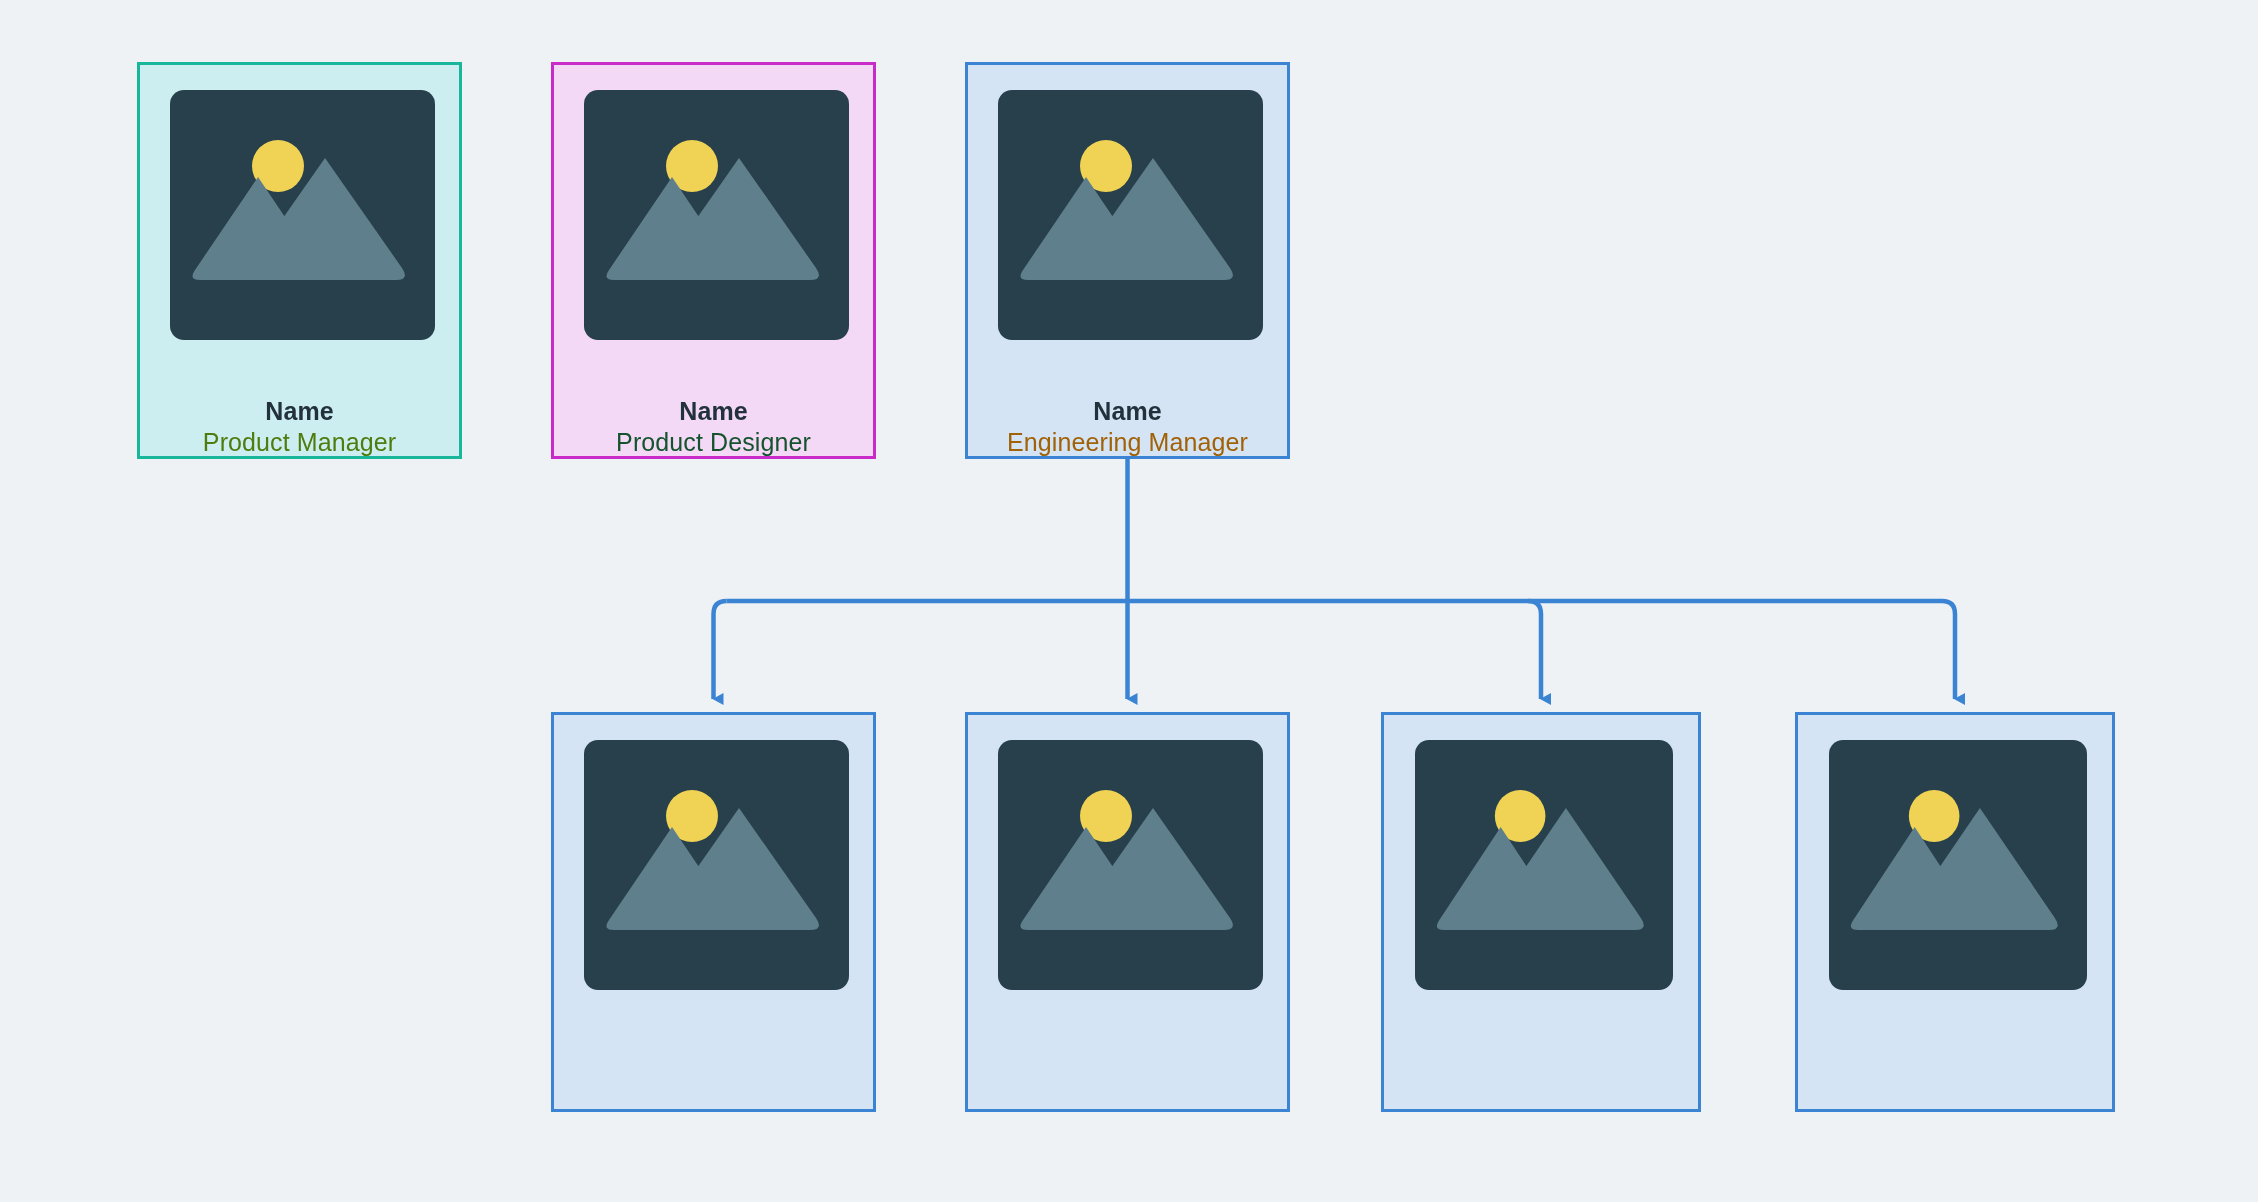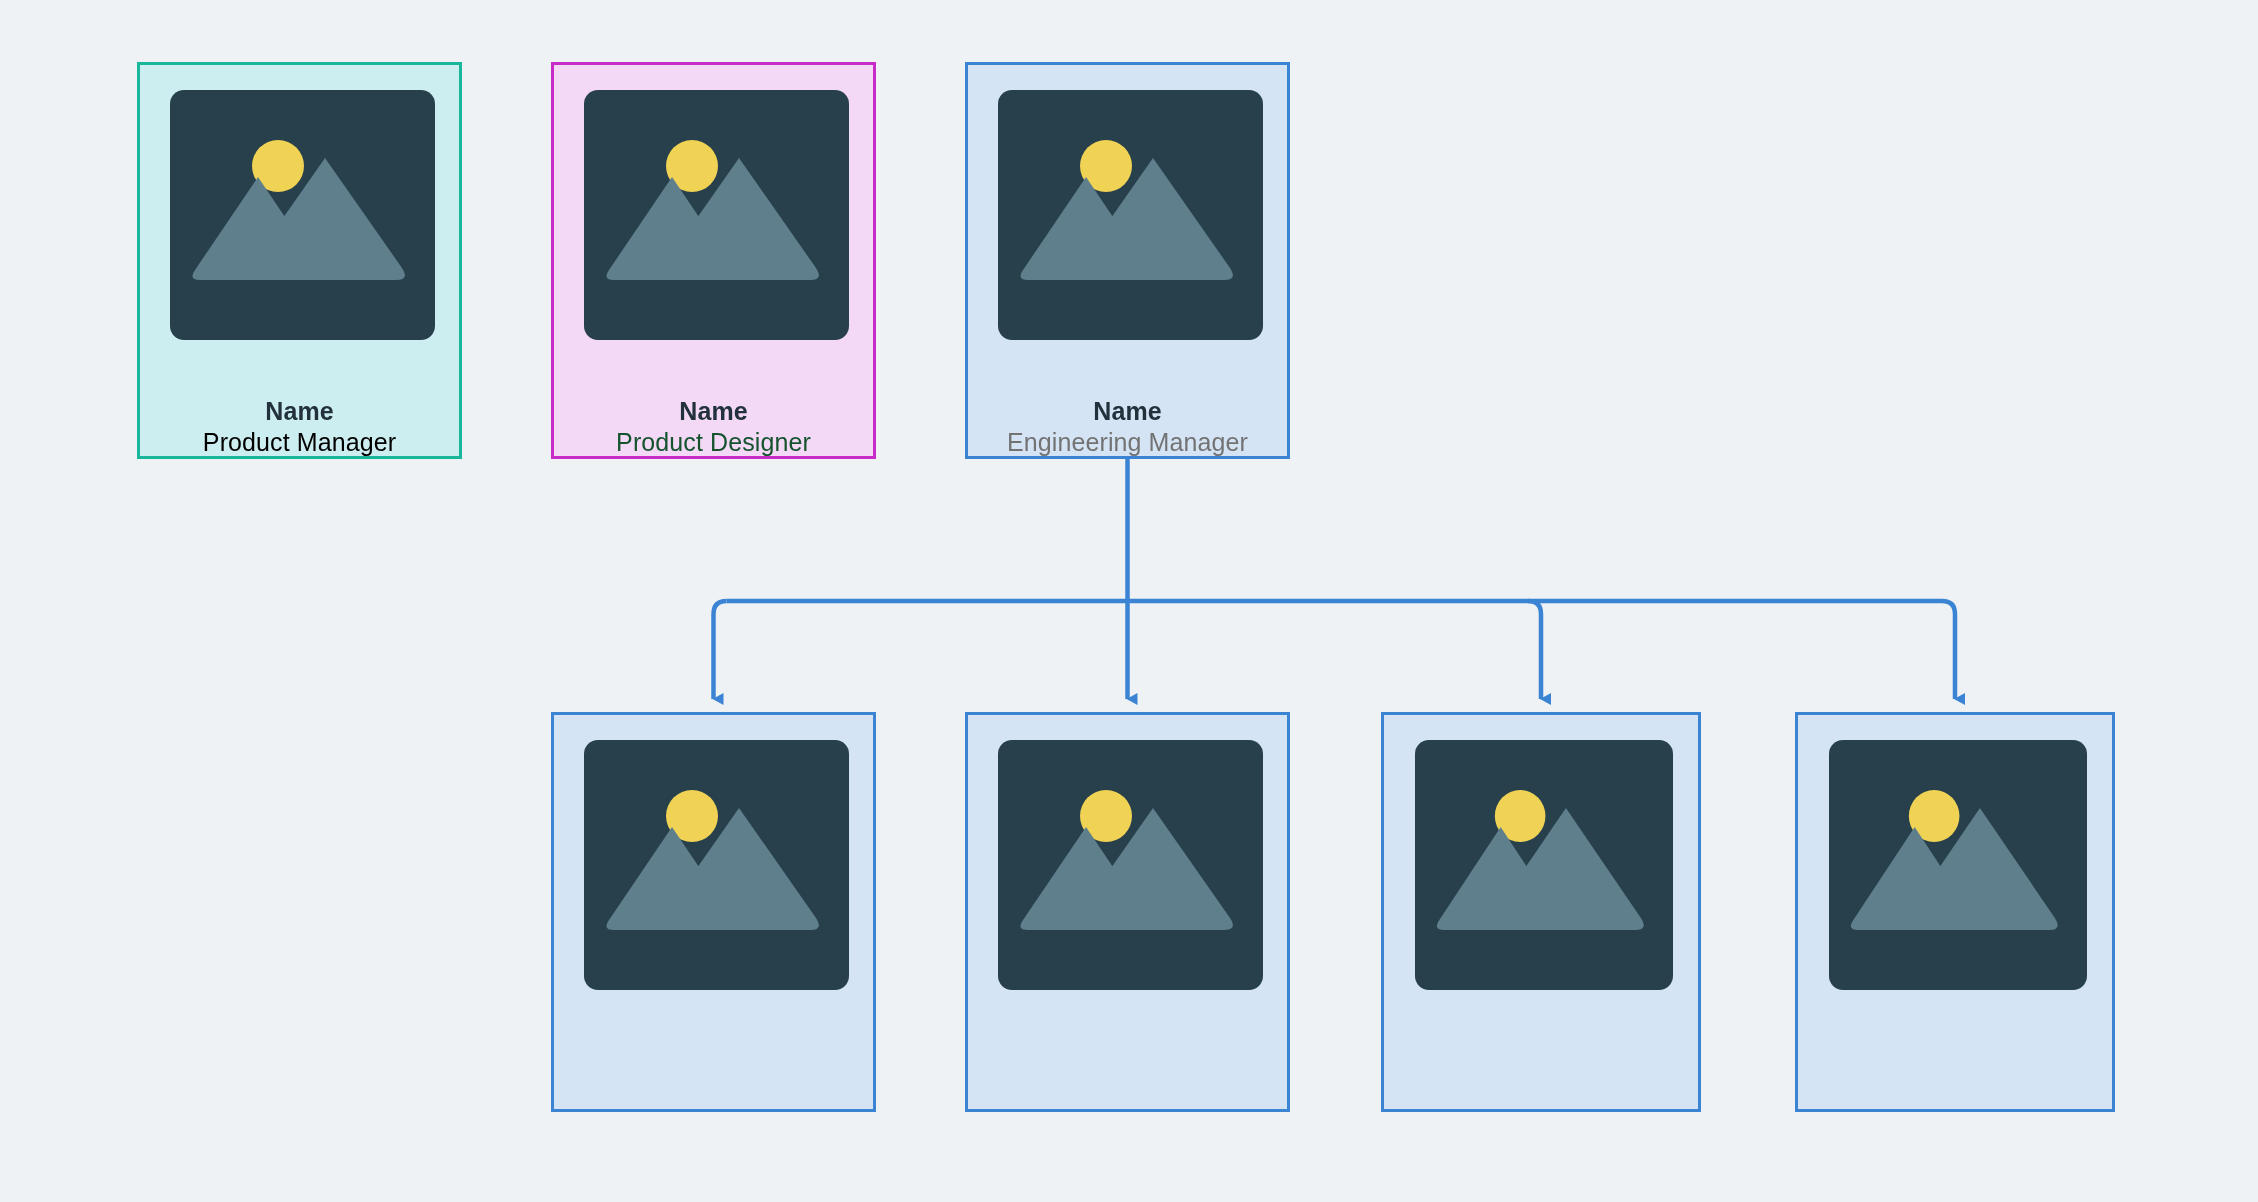--- a/index.html
+++ b/index.html
@@ -93,21 +93,21 @@
       <div class="node-card" style="left: 137px; top: 62px; width: 325px; height: 397px; background: rgb(205, 238, 240); border-color: rgb(24, 183, 155);">
     <div class="thumb" style="margin-left: 30px; margin-top: 25px; width: 265px; height: 250px; align-self: flex-start; background: rgb(39, 64, 75);">
       <svg viewBox="0 0 265 250" preserveAspectRatio="none">
         <circle class="sun" cx="108" cy="76" r="26" fill="#f0d254"></circle>
         <path class="mountain-back" d="M 155 58 L 232 168 Q 240 180 226 180 L 84 180 Q 70 180 78 168 Z" fill="#5f7f8d" transform="translate(0,10)"></path>
         <path class="mountain-front" d="M 88 85 L 152 180 Q 158 188 146 188 L 30 188 Q 18 188 25 178 Z" fill="#5f7f8d" transform="translate(0,2)"></path>
       </svg>
     </div>
     <div class="card-text" style="margin-top: 57px;">
       <div class="card-name" style="color: rgb(34, 49, 60);">Name</div>
-      <div class="card-role" style="color: #000000;">Product Manager</div>
+      <div class="card-role" style="color: #4d7c0f;">Product Manager</div>
     </div>
   </div>
       <div class="node-card" style="left: 551px; top: 62px; width: 325px; height: 397px; background: rgb(243, 217, 245); border-color: rgb(200, 43, 200);">
     <div class="thumb" style="margin-left: 30px; margin-top: 25px; width: 265px; height: 250px; align-self: flex-start; background: rgb(39, 64, 75);">
       <svg viewBox="0 0 265 250" preserveAspectRatio="none">
         <circle class="sun" cx="108" cy="76" r="26" fill="#f0d254"></circle>
         <path class="mountain-back" d="M 155 58 L 232 168 Q 240 180 226 180 L 84 180 Q 70 180 78 168 Z" fill="#5f7f8d" transform="translate(0,10)"></path>
         <path class="mountain-front" d="M 88 85 L 152 180 Q 158 188 146 188 L 30 188 Q 18 188 25 178 Z" fill="#5f7f8d" transform="translate(0,2)"></path>
       </svg>
     </div>
@@ -119,21 +119,21 @@
       <div class="node-card" style="left: 965px; top: 62px; width: 325px; height: 397px; background: rgb(213, 228, 245); border-color: rgb(59, 132, 212);">
     <div class="thumb" style="margin-left: 30px; margin-top: 25px; width: 265px; height: 250px; align-self: flex-start; background: rgb(39, 64, 75);">
       <svg viewBox="0 0 265 250" preserveAspectRatio="none">
         <circle class="sun" cx="108" cy="76" r="26" fill="#f0d254"></circle>
         <path class="mountain-back" d="M 155 58 L 232 168 Q 240 180 226 180 L 84 180 Q 70 180 78 168 Z" fill="#5f7f8d" transform="translate(0,10)"></path>
         <path class="mountain-front" d="M 88 85 L 152 180 Q 158 188 146 188 L 30 188 Q 18 188 25 178 Z" fill="#5f7f8d" transform="translate(0,2)"></path>
       </svg>
     </div>
     <div class="card-text" style="margin-top: 57px;">
       <div class="card-name" style="color: rgb(34, 49, 60);">Name</div>
-      <div class="card-role" style="color: #737373;">Engineering Manager</div>
+      <div class="card-role" style="color: #a16207;">Engineering Manager</div>
     </div>
   </div>
       <div class="node-card" style="left: 551px; top: 712px; width: 325px; height: 400px; background: rgb(213, 228, 245); border-color: rgb(59, 132, 212);">
     <div class="thumb" style="margin-left: 30px; margin-top: 25px; width: 265px; height: 250px; align-self: flex-start; background: rgb(39, 64, 75);">
       <svg viewBox="0 0 265 250" preserveAspectRatio="none">
         <circle class="sun" cx="108" cy="76" r="26" fill="#f0d254"></circle>
         <path class="mountain-back" d="M 155 58 L 232 168 Q 240 180 226 180 L 84 180 Q 70 180 78 168 Z" fill="#5f7f8d" transform="translate(0,10)"></path>
         <path class="mountain-front" d="M 88 85 L 152 180 Q 158 188 146 188 L 30 188 Q 18 188 25 178 Z" fill="#5f7f8d" transform="translate(0,2)"></path>
       </svg>
     </div>

